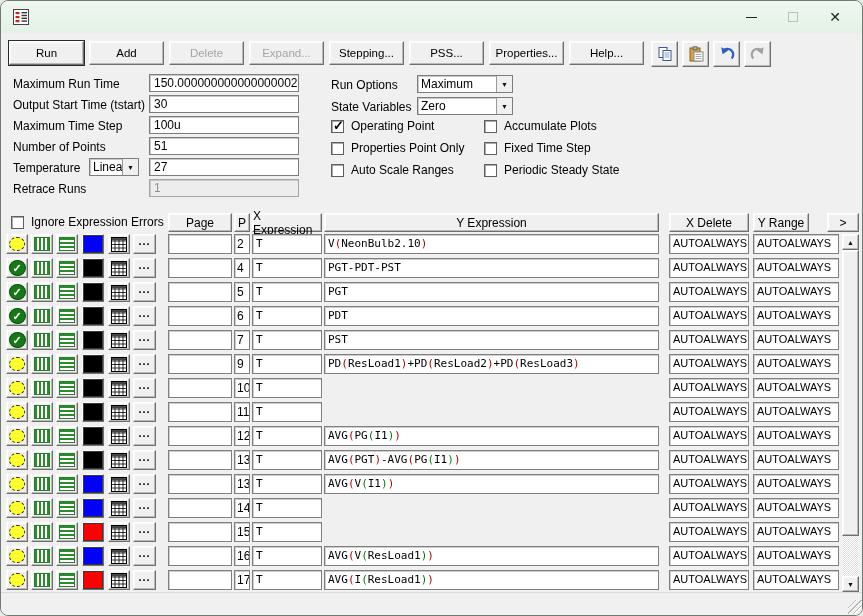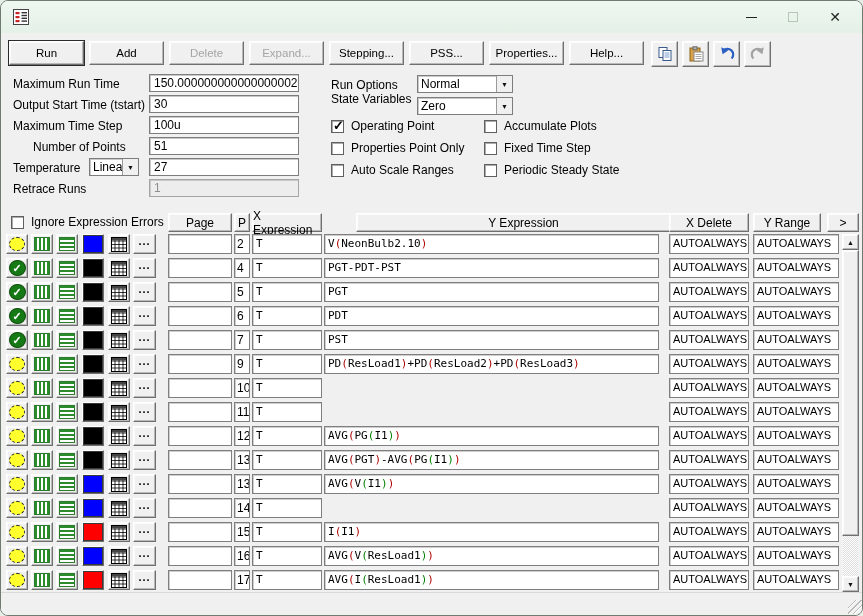--- a/index.html
+++ b/index.html
@@ -50,22 +50,22 @@
          box-shadow:inset 1px 1px 0 #ababab; position:relative; flex:0 0 13px; }
   .cbx.checked::after { content:"✓"; position:absolute; top:-3px; left:1px;
                         font-size:13px; font-weight:bold; color:#000; }
 
   
   .ghead { position:absolute; top:212px; left:0; width:863px; height:19px; }
   .ignore { position:absolute; left:10px; top:2px; display:flex; align-items:center; gap:7px; }
   .hcell { position:absolute; top:0; height:19px; display:flex; align-items:center;
            justify-content:center; font-size:12px; }
   .h-page { left:167px; width:64px; } .h-p { left:233px; width:16px; }
-  .h-x { left:251px; width:70px; }   .h-y { left:323px; width:335px;margin-left:32px; }
-  .h-xr { left:668px; width:80px; }  .h-yr { left:752px; width:68px; }
+  .h-x { left:251px; width:70px; }   .h-y { left:323px; width:335px; }
+  .h-xr { left:668px; width:80px; }  .h-yr { left:752px; width:56px; }
   .h-more { left:826px; width:32px; }
 
   
   .rows { position:absolute; top:231px; left:0; width:863px; }
   .row { position:relative; height:24px; }
   .ic { position:absolute; top:2px; height:20px; display:flex; align-items:center; justify-content:center; }
   .cell { position:absolute; top:2px; height:20px; background:#fff; border:1px solid #7f7f7f;
           box-shadow:inset 1px 1px 0 #cecece; padding:2px 3px; white-space:nowrap; overflow:hidden; }
   .c-page { left:167px; width:64px; } .c-p { left:233px; width:16px; padding-left:2px; }
   .c-x { left:251px; width:70px; font-family:"DejaVu Sans Mono", monospace; font-size:11px; }
@@ -169,39 +169,39 @@
   </div>
 
   <div class="form">
     <div>
         <span class="f-label" style="top: 3px;">Maximum Run Time</span>
         <div class="f-field" style="top: 0px;">150.000000000000000002</div>
         <span class="f-label" style="top: 24px;">Output Start Time (tstart)</span>
         <div class="f-field" style="top: 21px;">30</div>
         <span class="f-label" style="top: 45px;">Maximum Time Step</span>
         <div class="f-field" style="top: 42px;">100u</div>
-        <span class="f-label" style="top: 66px; margin-left: 20px;">Number of Points</span>
+        <span class="f-label" style="top: 66px;">Number of Points</span>
         <div class="f-field" style="top: 63px;">51</div>
         <span class="f-label" style="top: 87px;">Temperature</span>
         <div class="combo" style="left: 88px; top: 84px; width: 50px;">
           <span class="cval">Linear</span>
           <span class="carrow">▼</span>
         </div>
         <div class="f-field" style="top: 84px;">27</div>
         <span class="f-label" style="top: 108px;">Retrace Runs</span>
         <div class="f-field disabled" style="top: 105px;">1</div>
       </div>
 
     <span class="sel-label" style="top:4px;">Run Options</span>
     <div class="combo" style="left:416px; top:1px; width:96px;">
-      <span class="cval">Normal</span>
+      <span class="cval">Maximum</span>
       <span class="carrow">▼</span>
     </div>
 
-    <span class="sel-label" style="top:18px;">State Variables</span>
+    <span class="sel-label" style="top:26px;">State Variables</span>
     <div class="combo" style="left:416px; top:23px; width:96px;">
       <span class="cval">Zero</span>
       <span class="carrow">▼</span>
     </div>
 
     <div>
         <div class="cbrow" style="left: 330px; top: 45px;">
           <span class="cbx checked"></span>
           <span>Operating Point</span>
         </div>
@@ -595,21 +595,20 @@
       <svg width="16" height="15" viewBox="0 0 16 15">
         <rect x="0.5" y="0.5" width="15" height="14" fill="#fff" stroke="#000"></rect>
         <path d="M0.5 4h15 M0.5 7.5h15 M0.5 11h15 M4 0.5v14 M8 0.5v14 M12 0.5v14" stroke="#000" stroke-width="0.8"></path>
         <rect x="1" y="1" width="14" height="2.4" fill="#444"></rect>
       </svg>
     </span>
     <span class="ic raised dots" style="left:132px; width:23px;">...</span>
     <span class="cell c-page"></span>
     <span class="cell c-p">15</span>
     <span class="cell c-x">T</span>
-    <span class="cell c-y">I<span style="color:#b00000">(</span>I1<span style="color:#b00000">)</span></span>
     <span class="cell c-xr">AUTOALWAYS</span>
     <span class="cell c-yr">AUTOALWAYS</span>
   </div>
       <div class="row">
     <span class="ic raised" style="left:5px; width:22px;">
           <span class="status-y"></span>
         </span>
     <span class="ic raised" style="left:30px; width:22px;">
           <span class="vs"></span>
         </span>

